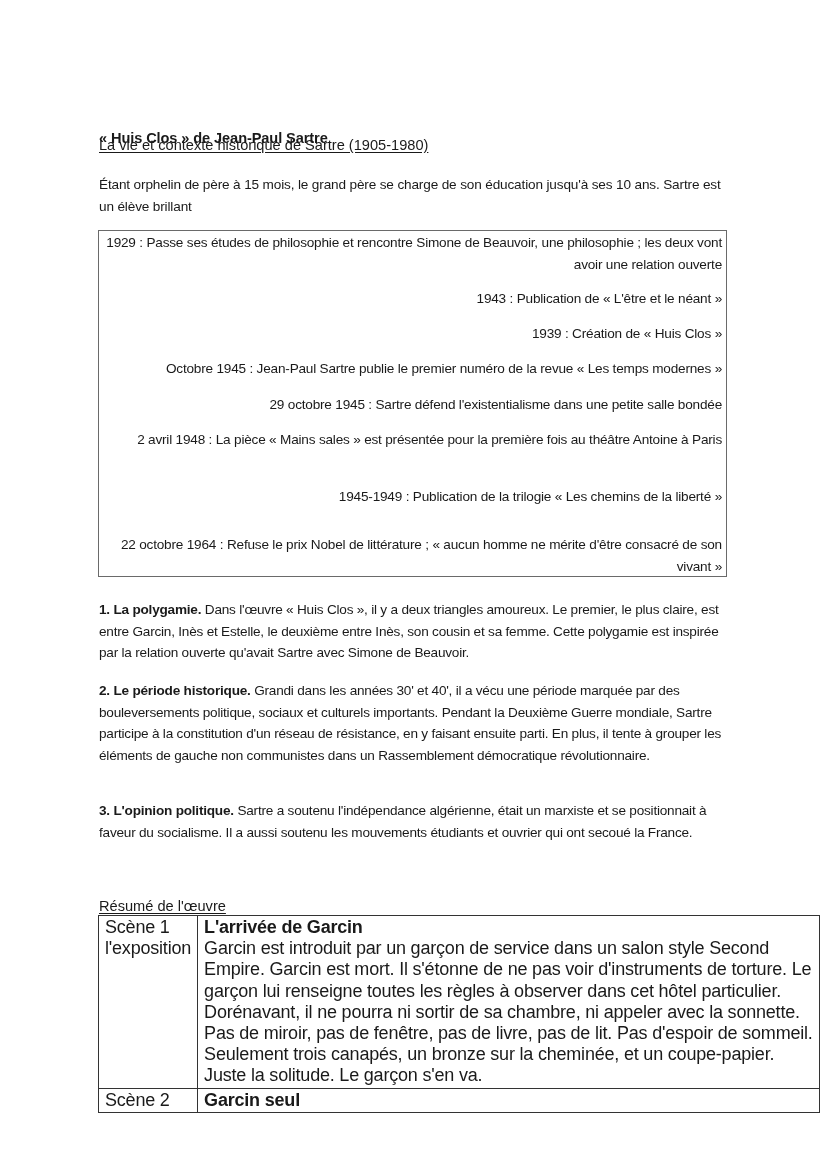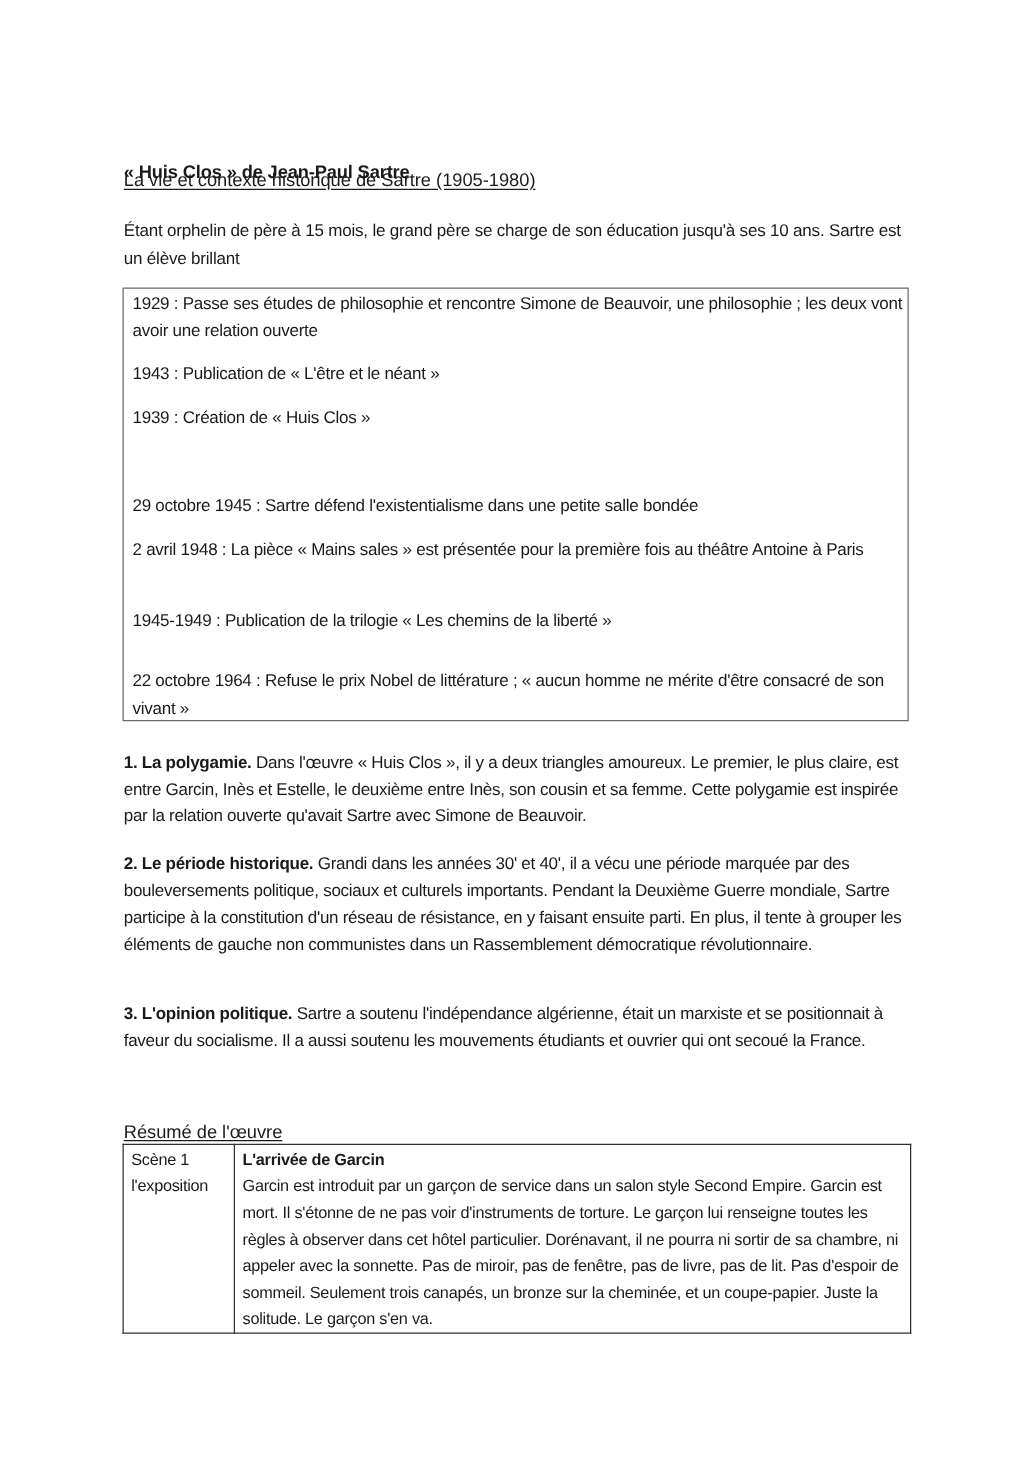--- a/index.html
+++ b/index.html
@@ -52,20 +52,21 @@
       letter-spacing: -0.15px;
     }
     .timeline-box {
       position: absolute;
       top: 230px;
       left: -1px;
       width: 629px;
       height: 347px;
       border: 1.5px solid #6a6a6a;
       box-sizing: border-box;
+      text-align: right;
     }
     .tl-item {
       position: absolute;
       left: 7px;
       width: 616px;
       line-height: 22px;
       font-size: 13.6px;
       letter-spacing: -0.2px;
     }
     .numbered {
@@ -77,23 +78,23 @@
       letter-spacing: -0.22px;
     }
     .numbered b { font-weight: bold; }
     .n1 { top: 599px; }
     .n2 { top: 680px; }
     .n3 { top: 800px; }
     .summary-table {
       position: absolute;
       top: 915px;
       left: -1px;
-      width: 631px;
+      width: 722px;
       border-collapse: collapse;
-      font-size: 13px;
+      font-size: 18px;
       letter-spacing: -0.2px;
       padding-left: 12px;
     }
     .summary-table td {
       border: 1.2px solid #333;
       vertical-align: top;
       padding: 1px 6px 1px 6px;
       line-height: 21.2px;
     }
     .summary-table td.scene {
@@ -115,20 +116,21 @@
   <div class="title">« Huis Clos » de Jean-Paul Sartre</div>
 
   <div class="subtitle s1">La vie et contexte historique de Sartre (1905-1980)</div>
 
   <div class="intro">Étant orphelin de père à 15 mois, le grand père se charge de son éducation jusqu'à ses 10 ans. Sartre est un élève brillant</div>
 
   <div class="timeline-box">
     <div class="tl-item" style="top:1px;">1929 : Passe ses études de philosophie et rencontre Simone de Beauvoir, une philosophie ; les deux vont avoir une relation ouverte</div>
     <div class="tl-item" style="top:57px;">1943 : Publication de « L'être et le néant »</div>
     <div class="tl-item" style="top:92px;">1939 : Création de « Huis Clos »</div>
+    <div class="tl-item" style="top:127px;">Octobre 1945 : Jean-Paul Sartre publie le premier numéro de la revue « Les temps modernes »</div>
     <div class="tl-item" style="top:163px;">29 octobre 1945 : Sartre défend l'existentialisme dans une petite salle bondée</div>
     <div class="tl-item" style="top:198px;">2 avril 1948 : La pièce « Mains sales » est présentée pour la première fois au théâtre Antoine à Paris</div>
     <div class="tl-item" style="top:255px;">1945-1949 : Publication de la trilogie « Les chemins de la liberté »</div>
     <div class="tl-item" style="top:303px;">22 octobre 1964 : Refuse le prix Nobel de littérature ; « aucun homme ne mérite d'être consacré de son vivant »</div>
   </div>
 
   <div class="numbered n1"><b>1. La polygamie.</b><span> Dans l'œuvre « Huis Clos », il y a deux triangles amoureux. Le premier, le plus claire, est entre Garcin, Inès et Estelle, le deuxième entre Inès, son cousin et sa femme. Cette polygamie est inspirée par la relation ouverte qu'avait Sartre avec Simone de Beauvoir.</span></div>
 
   <div class="numbered n2"><b>2. Le période historique.</b><span> Grandi dans les années 30' et 40', il a vécu une période marquée par des bouleversements politique, sociaux et culturels importants. Pendant la Deuxième Guerre mondiale, Sartre participe à la constitution d'un réseau de résistance, en y faisant ensuite parti. En plus, il tente à grouper les éléments de gauche non communistes dans un Rassemblement démocratique révolutionnaire.</span></div>
 
@@ -141,16 +143,24 @@
         <tr>
       <td class="scene">
         <span class="scene-sub">Scène 1</span>
         <span class="scene-sub">l'exposition</span>
       </td>
       <td>
         <span class="scene-title">L'arrivée de Garcin</span>
         <span>Garcin est introduit par un garçon de service dans un salon style Second Empire. Garcin est mort. Il s'étonne de ne pas voir d'instruments de torture. Le garçon lui renseigne toutes les règles à observer dans cet hôtel particulier. Dorénavant, il ne pourra ni sortir de sa chambre, ni appeler avec la sonnette. Pas de miroir, pas de fenêtre, pas de livre, pas de lit. Pas d'espoir de sommeil. Seulement trois canapés, un bronze sur la cheminée, et un coupe-papier. Juste la solitude. Le garçon s'en va.</span>
       </td>
     </tr>
+    <tr>
+      <td class="scene">
+        <span class="scene-sub">Scène 2</span>
+      </td>
+      <td>
+        <span class="scene-title">Garcin seul</span>
+      </td>
+    </tr>
   </tbody>
     </table>
 
 </div>
 
 </body></html>

